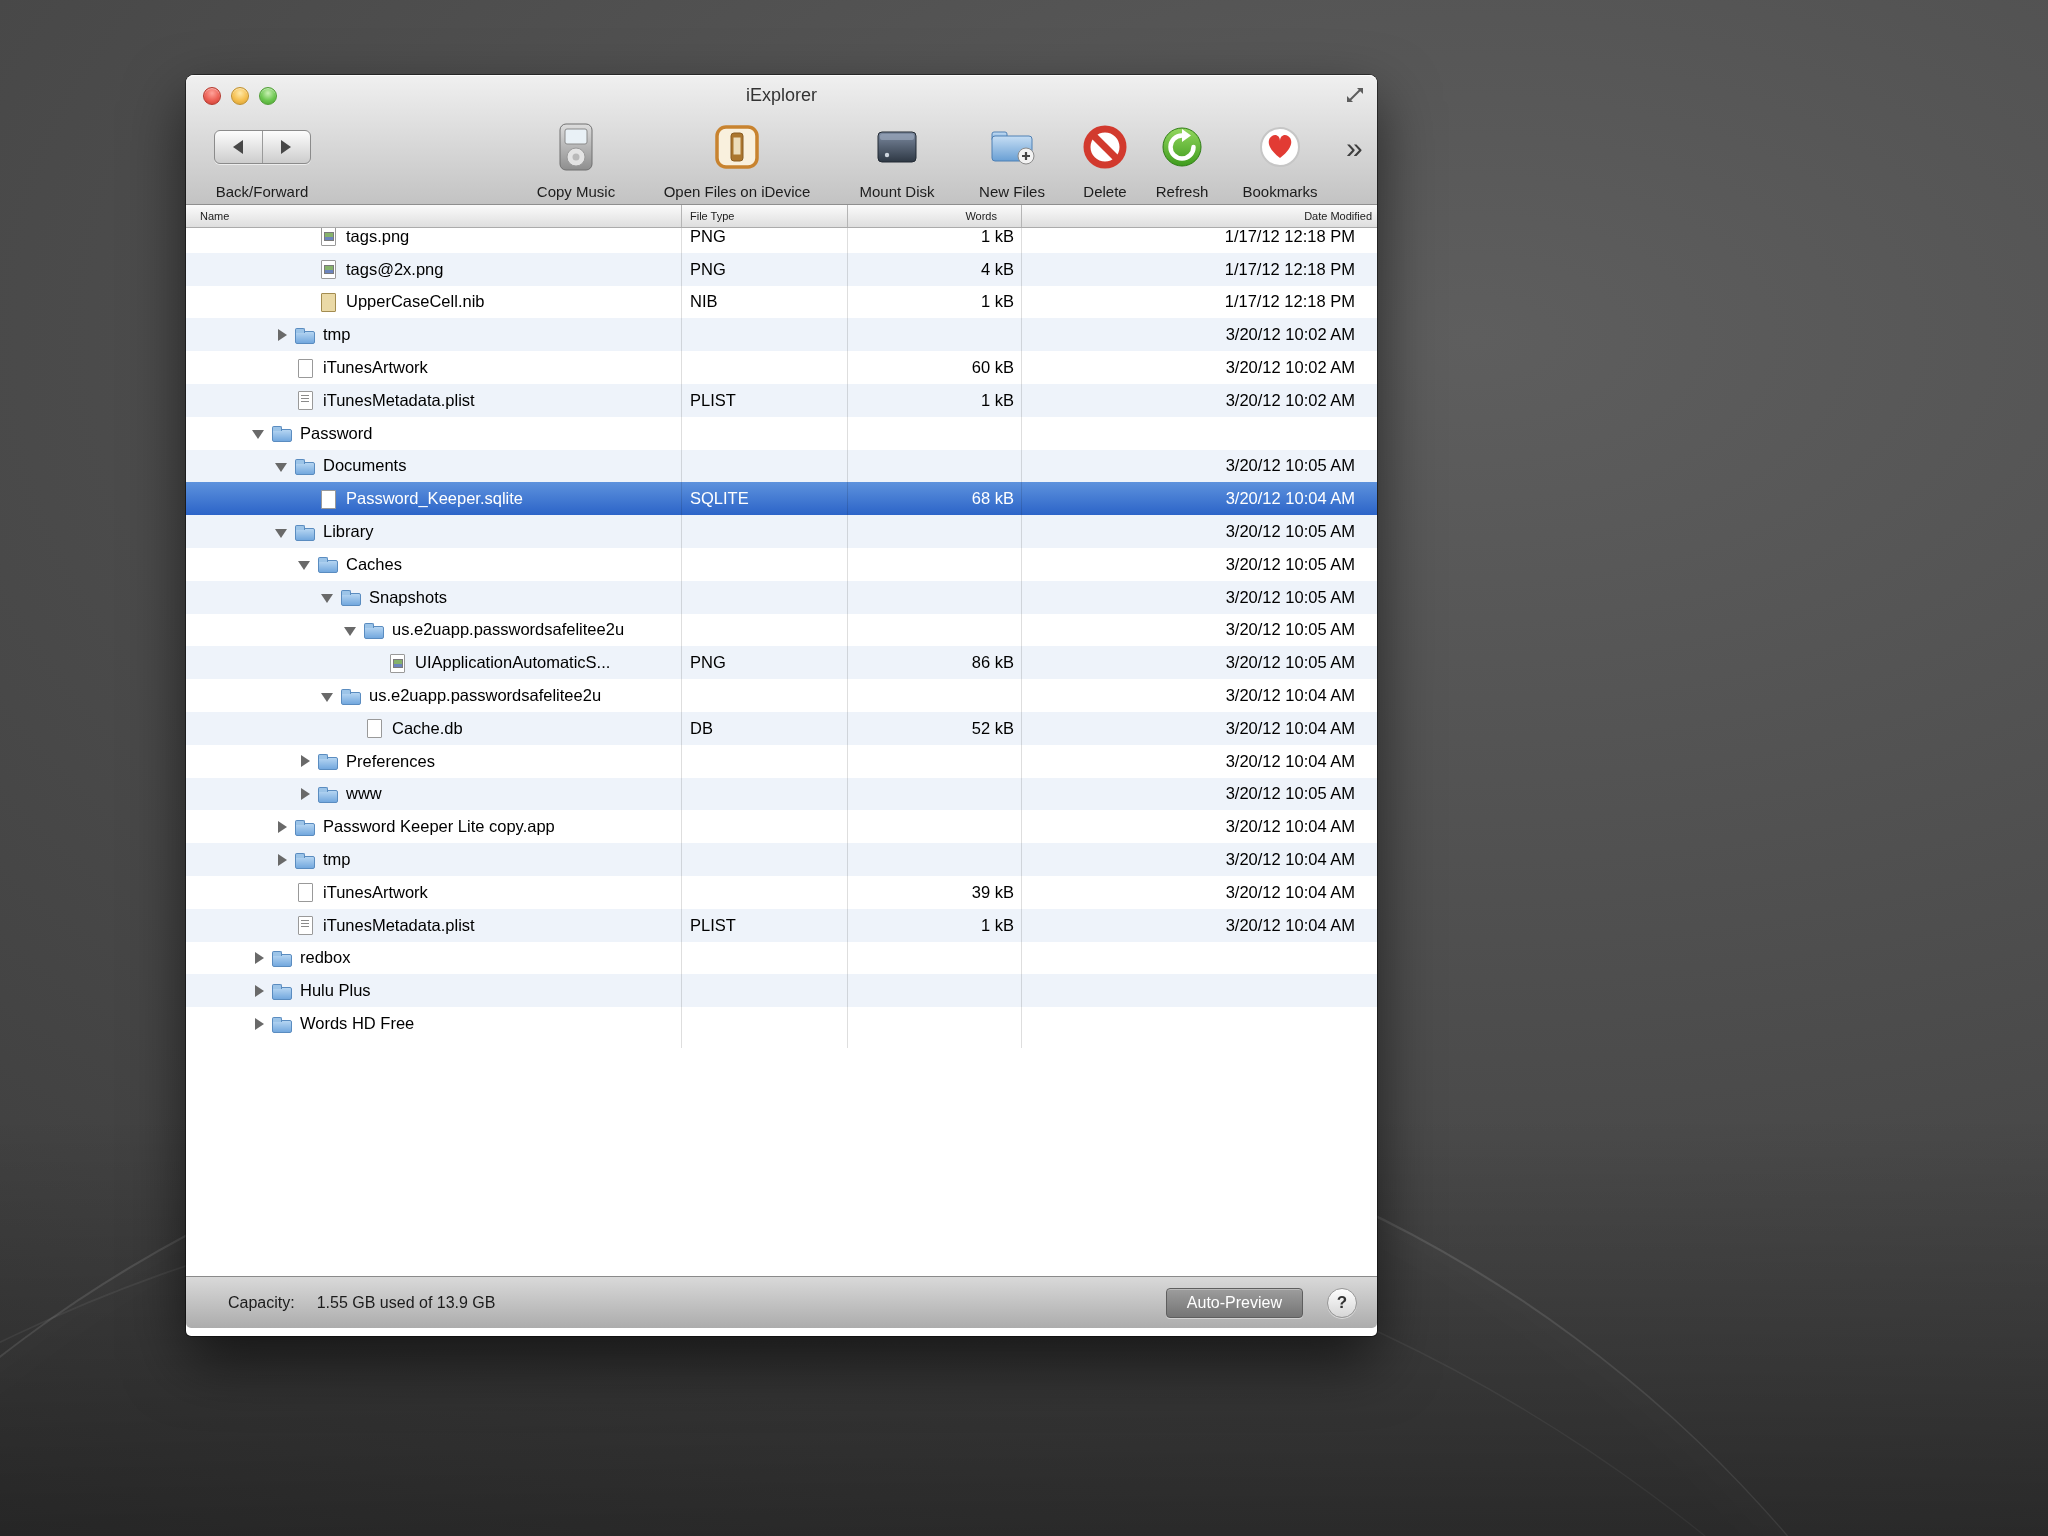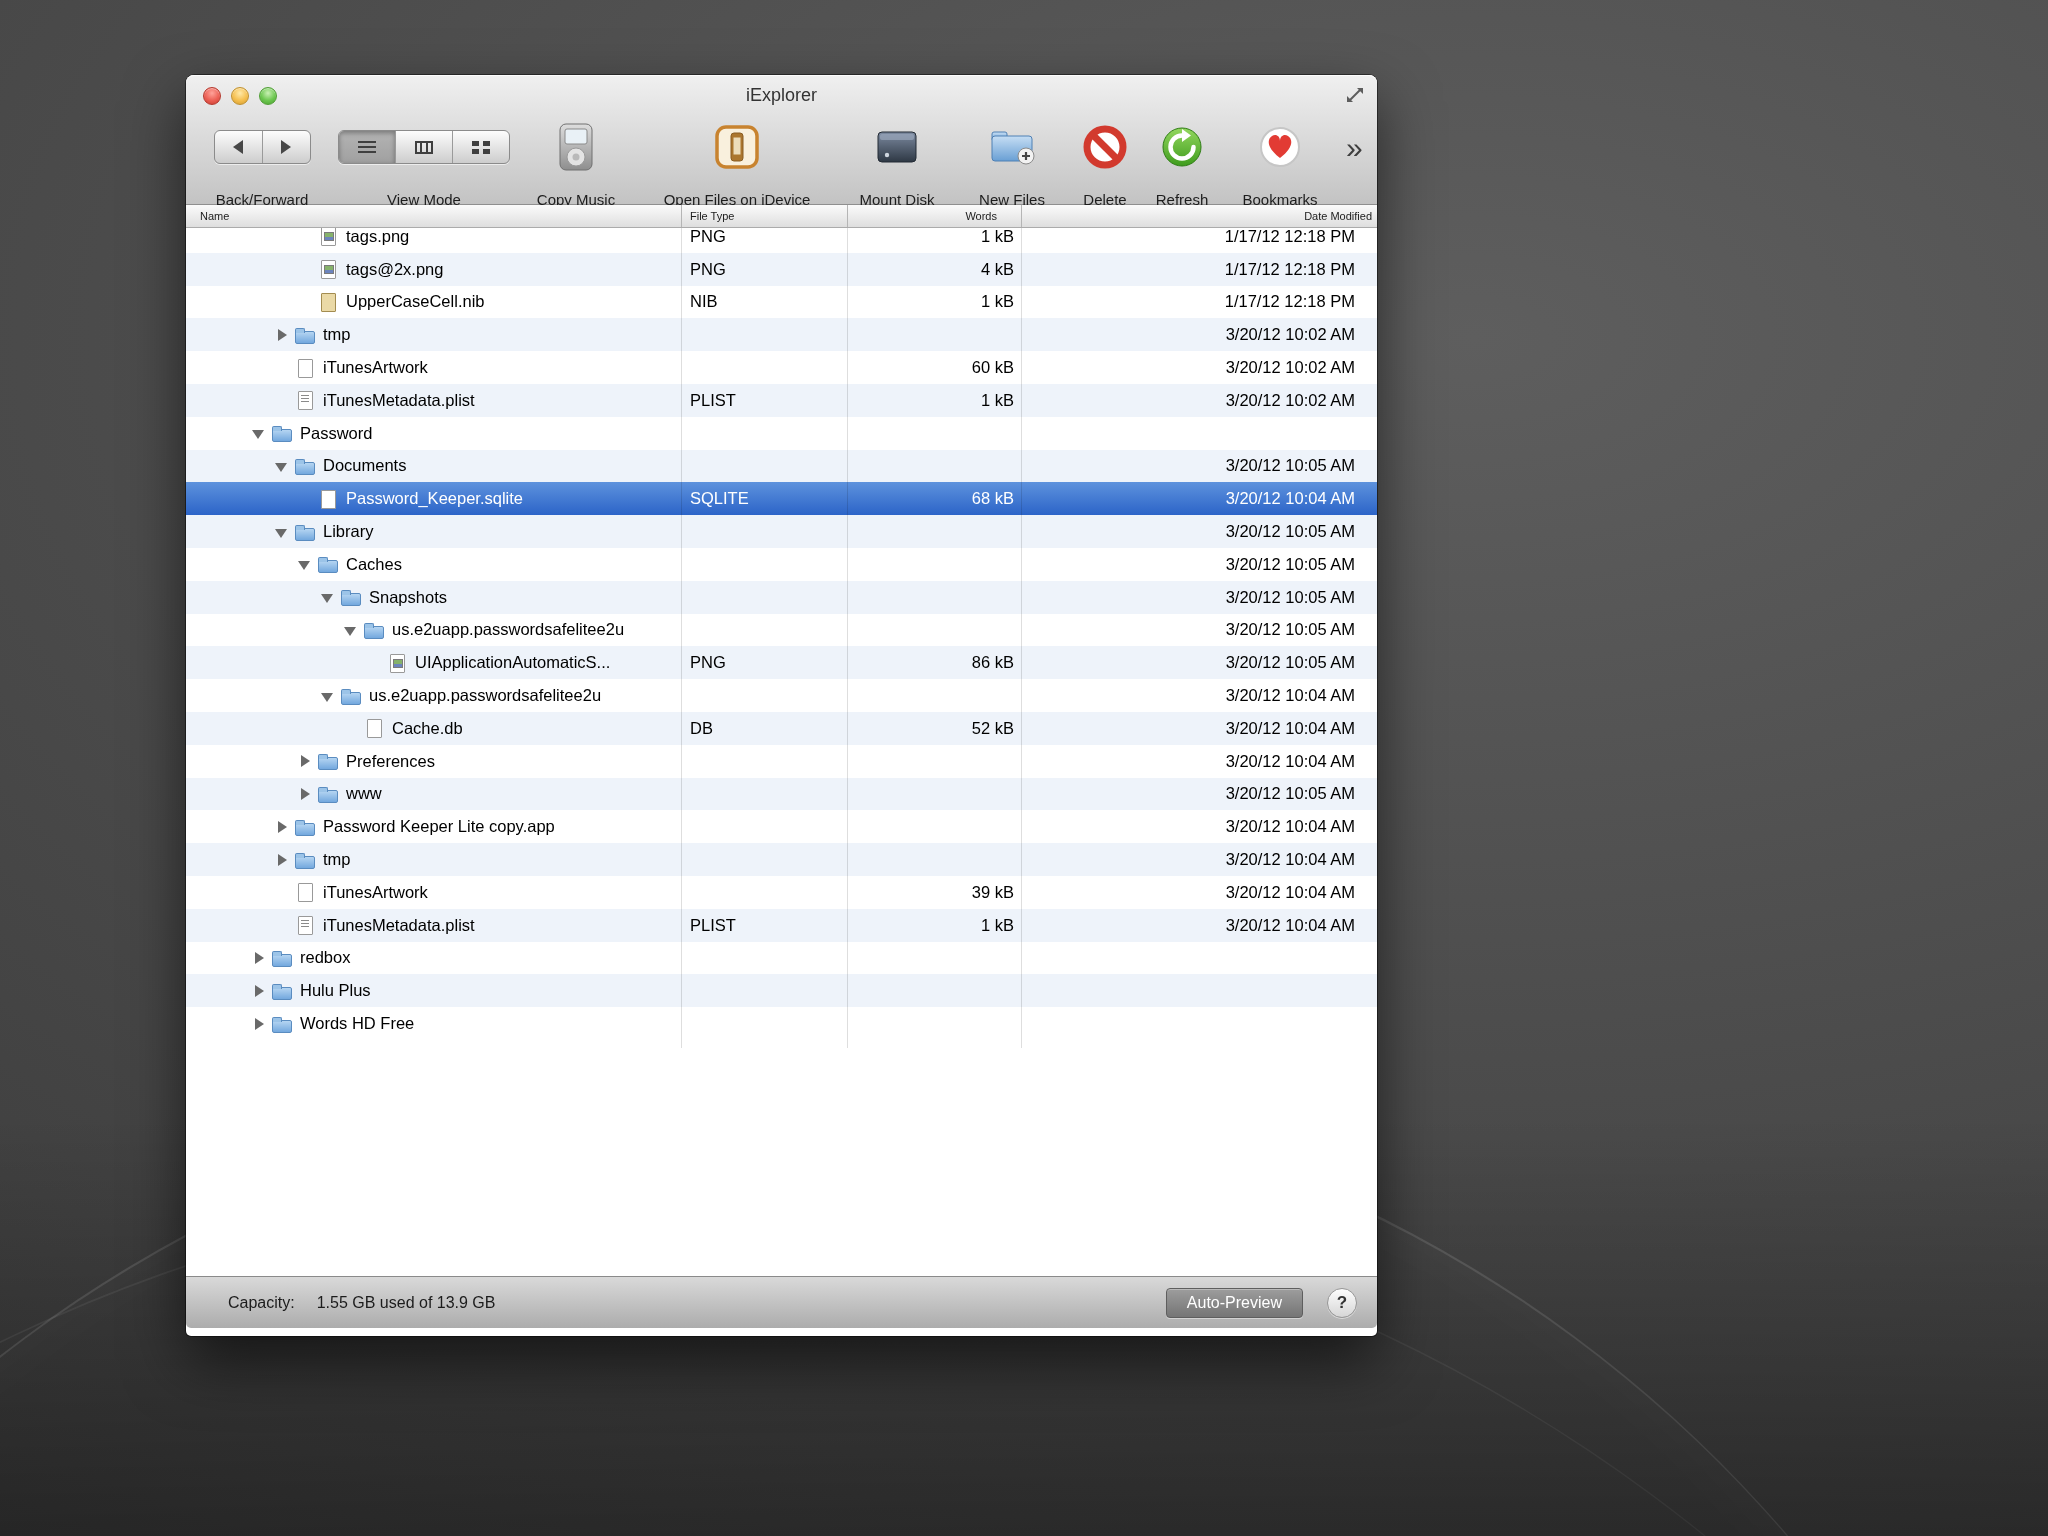--- a/index.html
+++ b/index.html
@@ -27,21 +27,21 @@
   .tl{width:16px;height:16px;border-radius:50%;box-shadow:inset 0 1px 1px rgba(255,255,255,.5);}
   .tl.red{background:radial-gradient(circle at 50% 32%, #ffa39a 0%, #ec5f54 55%, #c63a2e 100%);border:1px solid #b23а2c;border:1px solid #b5372c;}
   .tl.yellow{background:radial-gradient(circle at 50% 32%, #ffe9a8 0%, #f5bf4f 55%, #d29a2e 100%);border:1px solid #c0912f;}
   .tl.green{background:radial-gradient(circle at 50% 32%, #c9f0b4 0%, #6cc74f 55%, #4a9e2f 100%);border:1px solid #4f9e34;}
   .wtitle{text-align:center;line-height:40px;font-size:18px;color:#333;}
   .zoombtn{position:absolute;right:12px;top:10px;width:20px;height:20px;cursor:pointer;}
 
   .toolbar{position:absolute;left:0;top:40px;width:100%;height:90px;}
   .tbgroup{position:absolute;top:4px;display:flex;flex-direction:column;align-items:center;}
   .tbicon{height:56px;display:flex;align-items:center;justify-content:center;}
-  .tblabel{font-size:15px;color:#1d1d1d;white-space:nowrap;margin-top:16px;}
+  .tblabel{font-size:15px;color:#1d1d1d;white-space:nowrap;margin-top:8px;}
 
   .seg{height:32px;border:1px solid #8b8b8b;border-radius:6px;display:flex;overflow:hidden;
     background:linear-gradient(#fdfdfd,#cdcdcd);box-shadow:0 1px 0 rgba(255,255,255,.6);}
   .seg .segcell{display:flex;align-items:center;justify-content:center;border-right:1px solid #9a9a9a;cursor:pointer;}
   .seg .segcell:last-child{border-right:none;}
   .seg-bf .segcell{width:47px;}
   .seg-vm .segcell{width:56px;}
   .segcell.sel{background:linear-gradient(#b4b4b4,#a0a0a0);box-shadow:inset 0 2px 5px rgba(0,0,0,.35);}
   .arrL{width:0;height:0;border-right:10px solid #474747;border-top:7px solid transparent;border-bottom:7px solid transparent;}
   .arrR{width:0;height:0;border-left:10px solid #474747;border-top:7px solid transparent;border-bottom:7px solid transparent;}
@@ -143,36 +143,20 @@
                 <span class="arrL"></span>
               </div>
             <div class="segcell">
                 <span class="arrR"></span>
               </div>
           </div>
         </div>
         <div class="tblabel">Back/Forward</div>
       </div>
 
-      <div class="tbgroup" style="left:148px;width:180px;">
-        <div class="tbicon">
-          <div class="seg seg-vm">
-            <div class="segcell sel">
-                <span class="ic-list"></span>
-              </div>
-            <div class="segcell">
-                <span class="ic-cols"></span>
-              </div>
-            <div class="segcell">
-                <span class="ic-grid"></span>
-              </div>
-          </div>
-        </div>
-        <div class="tblabel">View Mode</div>
-      </div>
 
       <div class="tbgroup" style="left:330px;width:120px;">
         <div class="tbicon">
           <svg width="36" height="48" viewBox="0 0 36 48">
             <defs>
                 <linearGradient id="gIpod" x1="0" y1="0" x2="0" y2="1">
               <stop offset="0" stop-color="#dedede"></stop>
                   <stop offset="1" stop-color="#8e8e8e"></stop>
                 </linearGradient>
               </defs>

